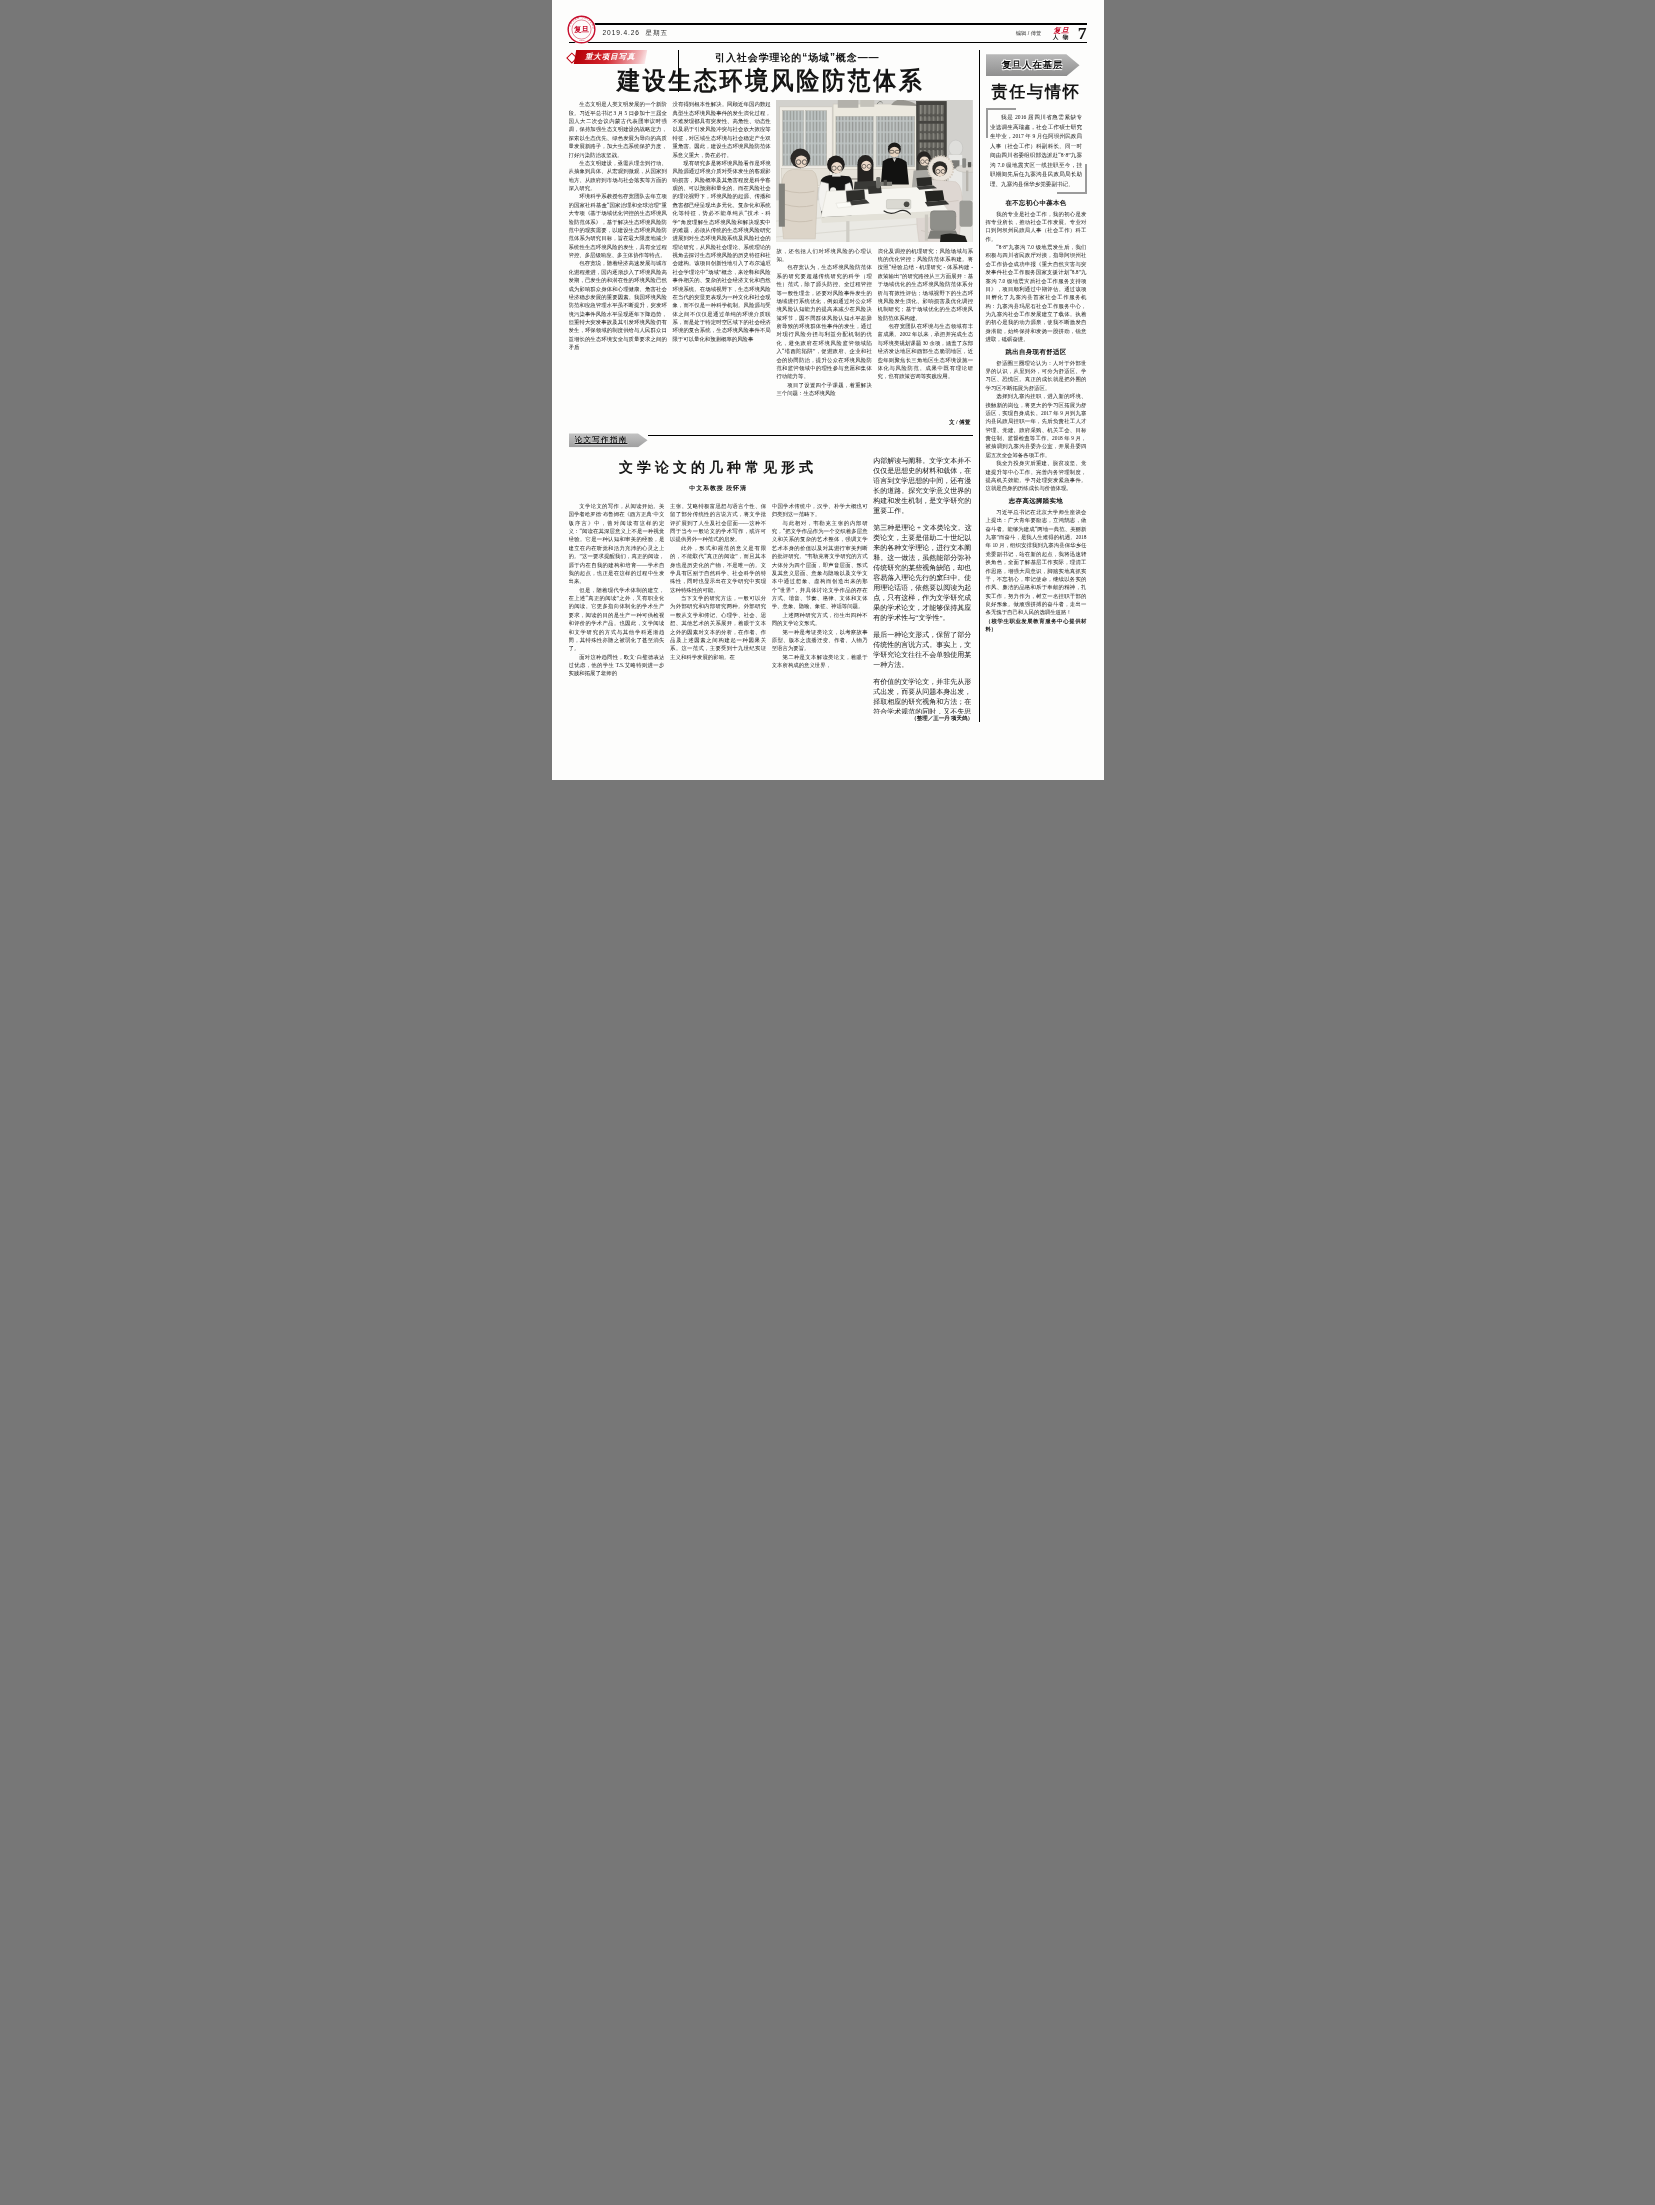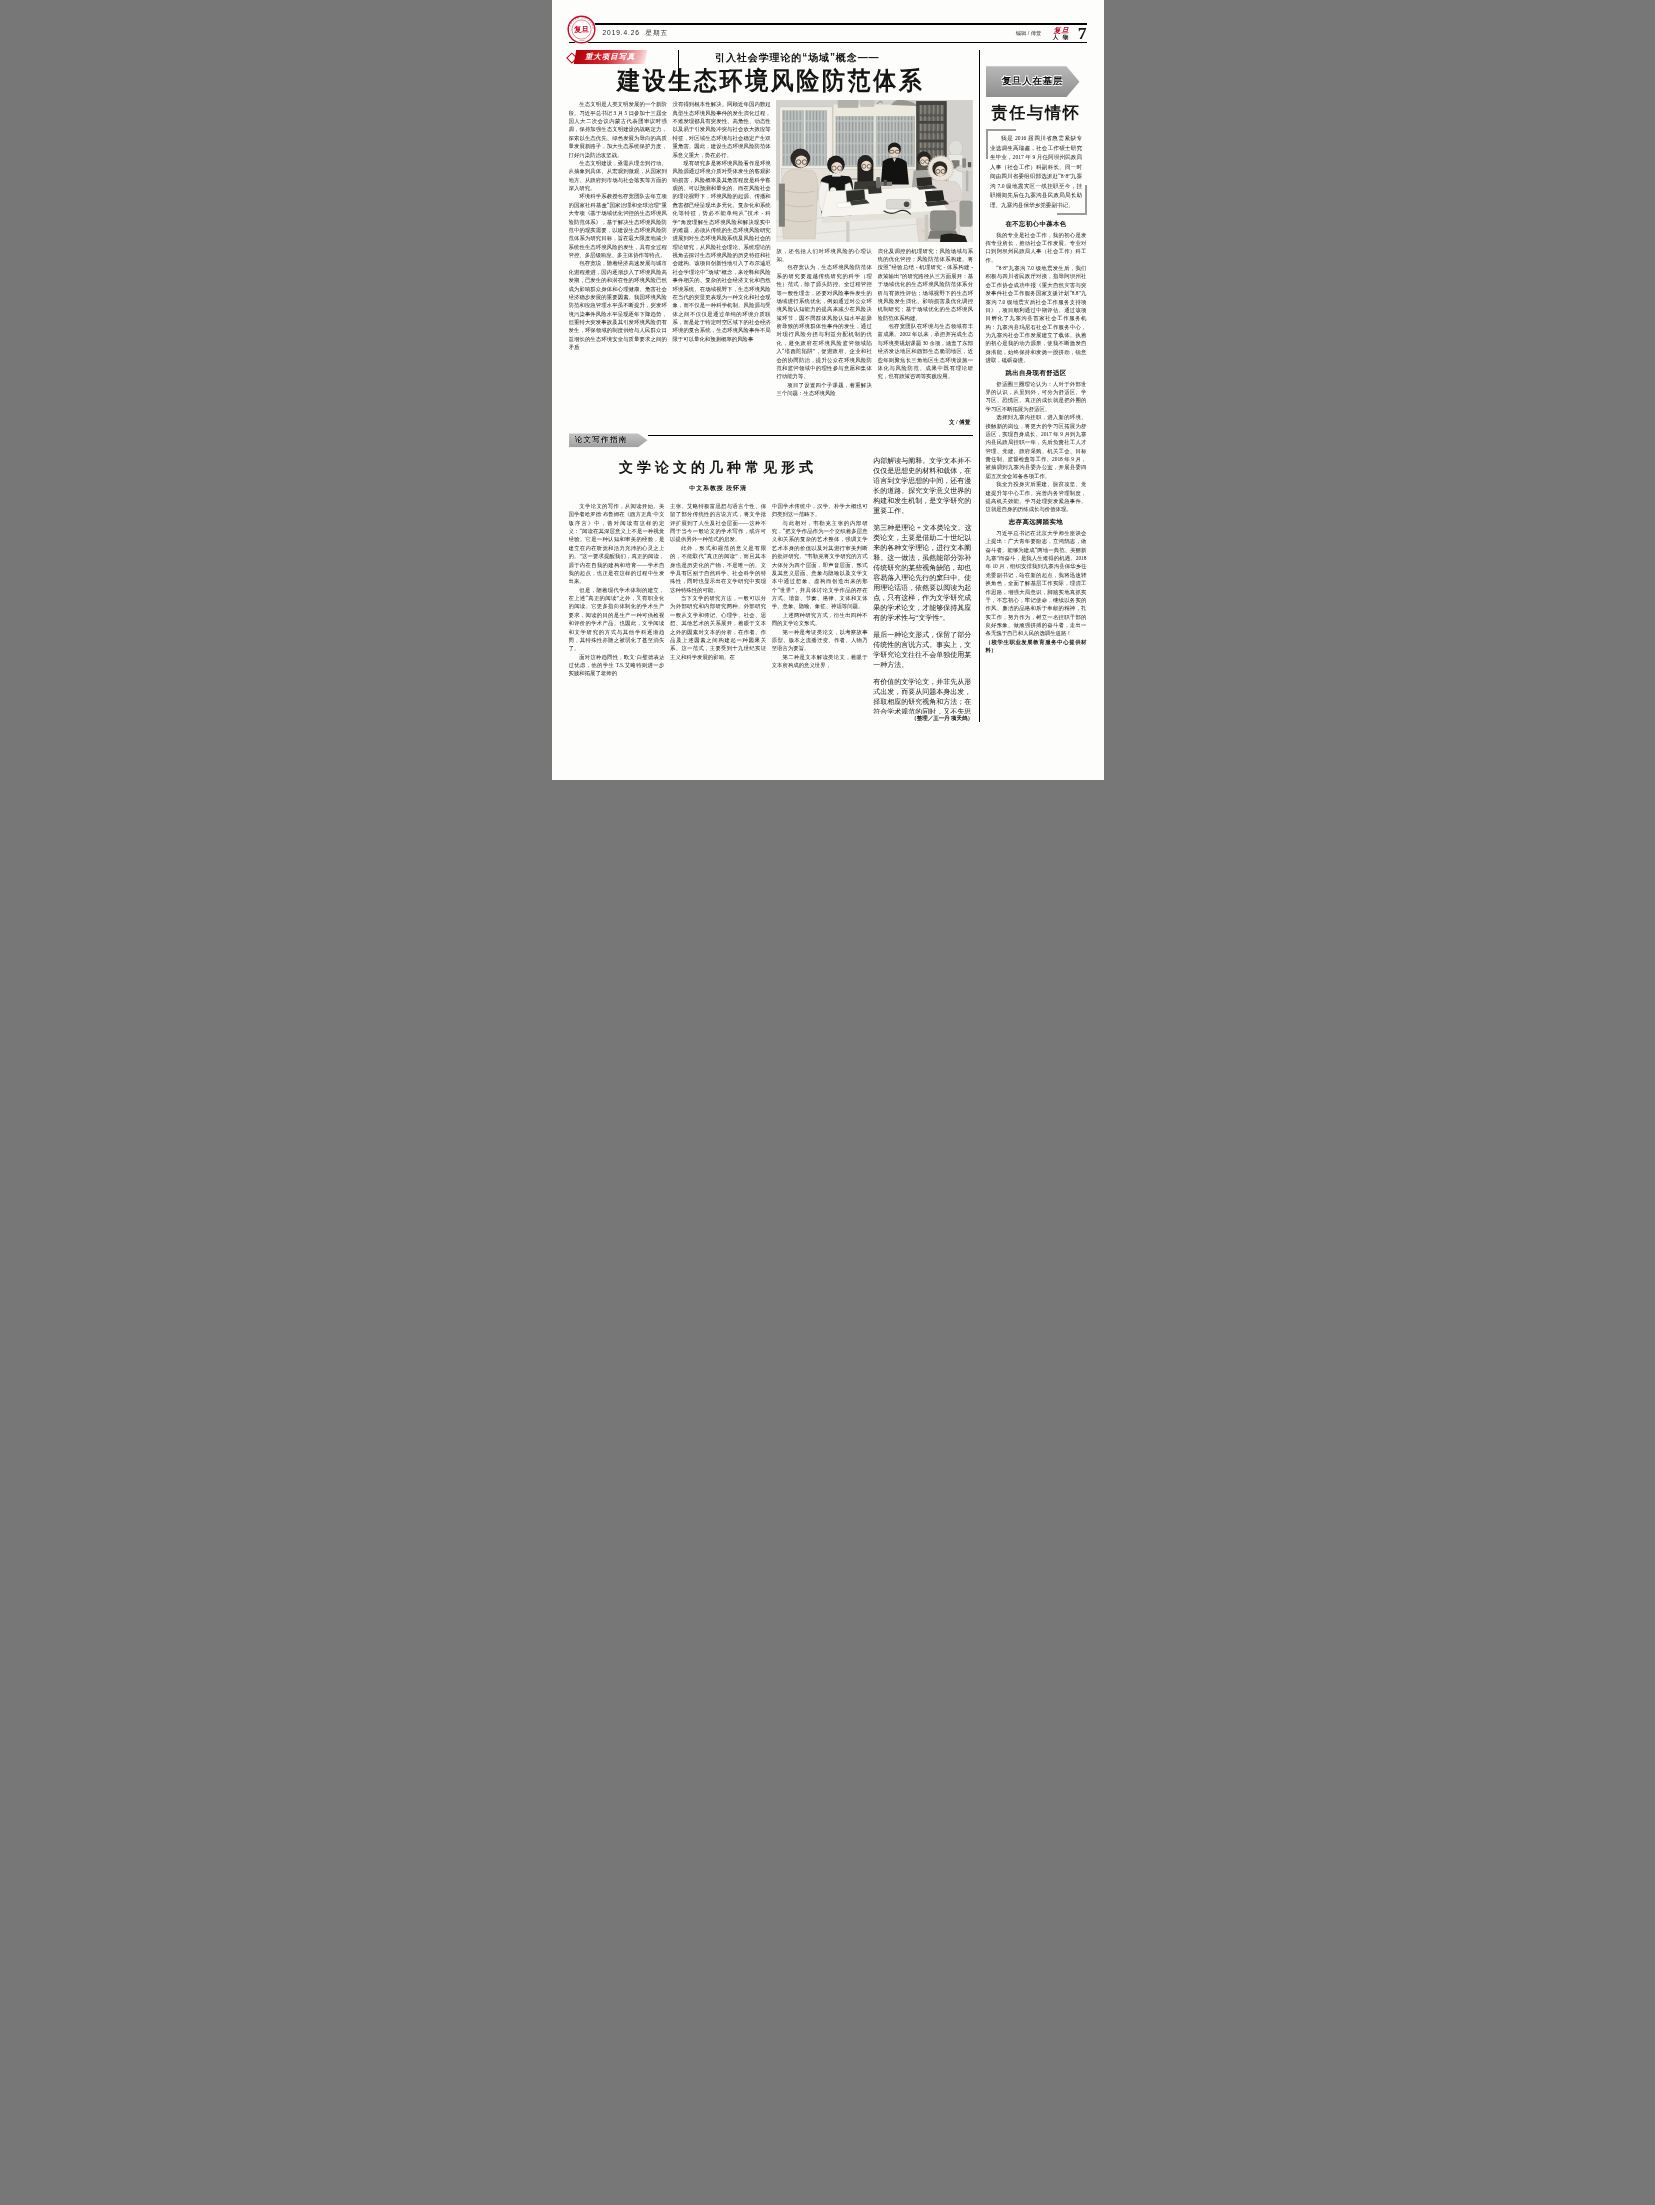--- a/index.html
+++ b/index.html
@@ -43,35 +43,35 @@
   .sub-cols{flex:1;display:flex;gap:5.7px;min-height:0;}
   .subcol{flex:1;min-width:0;display:flex;flex-direction:column;overflow:hidden;}
   .subcol .flow{flex:1;overflow:hidden;}
   .byline{text-align:right;font-weight:bold;font-size:5.7px;padding:0.9px 2.6px 0 0;}
 
   .col p,.subcol p,.b-col p,.sidebar p{margin:0;font-size:5.4px;line-height:1.55;text-align:justify;text-indent:2em;}
   .col p.cont,.subcol p.cont,.b-col p.cont{text-indent:0;}
 
   
   .b-divider{display:flex;align-items:flex-start;margin-top:6.2px;position:relative;height:16px;}
-  .badge-gray{position:relative;width:79px;height:13.7px;background:linear-gradient(180deg,#cscs 0,#b9b9b9 0,#9f9f9f 100%);background:linear-gradient(180deg,#c4c4c4,#9f9f9f);clip-path:polygon(0 0,88% 0,100% 50%,88% 100%,0 100%);display:flex;align-items:center;box-shadow:0.9px 0.9px 0 #d8d8d8;}
+  .badge-gray{position:relative;width:79px;height:13.7px;background:linear-gradient(180deg,#cscs 0,#b9b9b9 0,#9f9f9f 100%);background:linear-gradient(180deg,#c4c4c4,#9f9f9f);clip-path:polygon(0 0,88% 0,100% 50%,88% 100%,0 100%);display:flex;align-items:center;box-shadow:0.9px 0.9px 0 #d8d8d8;text-decoration:underline;}
   .badge-gray span{padding-left:6.2px;font-weight:bold;font-size:7.5px;letter-spacing:1.3px;color:#111;font-family:"Liberation Sans",sans-serif;text-shadow:0.4px 0.4px 0 #fff,-0.4px -0.4px 0 #eee;}
   .b-rule{flex:1;border-top:1.1px solid #000;margin-top:1.8px;}
   .b-body{display:flex;gap:5.7px;height:273px;}
   .b-left{flex:3;min-width:0;display:flex;flex-direction:column;}
   .b-title{text-align:center;font-size:14px;font-weight:bold;letter-spacing:4px;margin-top:9.7px;}
   .b-author{text-align:center;font-size:6px;letter-spacing:0.9px;margin:7px 0 8.8px;font-weight:bold;}
   .b-3cols{flex:1;display:flex;gap:5.7px;min-height:0;}
   .b-col{flex:1;min-width:0;overflow:hidden;}
   .b-col4{flex:1;min-width:0;display:flex;flex-direction:column;overflow:hidden;}
   .b-col4 .flow{flex:0 1 auto;overflow:hidden;}
   .credit{text-align:right;font-weight:bold;font-size:5.5px;padding-top:1.8px;}
 
   
-  .badge-side{position:relative;width:94px;height:31px;background:linear-gradient(180deg,#b9b9b9,#8f8f8f);clip-path:polygon(0 0,86% 0,100% 50%,86% 100%,0 100%);display:flex;align-items:center;justify-content:center;margin-top:16px;}
+  .badge-side{position:relative;width:94px;height:22px;background:linear-gradient(180deg,#b9b9b9,#8f8f8f);clip-path:polygon(0 0,86% 0,100% 50%,86% 100%,0 100%);display:flex;align-items:center;justify-content:center;margin-top:4px;}
   .badge-side span{font-weight:bold;font-size:9.3px;letter-spacing:0.9px;color:#0a0a0a;font-family:"Liberation Sans",sans-serif;text-shadow:0.7px 0.7px 0 #fff,-0.7px -0.7px 0 #fff,0.7px -0.7px 0 #fff,-0.7px 0.7px 0 #fff;}
   .s-title{text-align:center;font-size:16px;font-weight:bold;letter-spacing:1.8px;margin:6.2px 0 4.4px;}
   .s-box{position:relative;padding:5.3px 4.4px;margin:1.8px 0 4.4px;}
   .s-box:before{content:"";position:absolute;left:0;top:0;width:28px;height:28px;border-left:2px solid #9b9b9b;border-top:2px solid #9b9b9b;}
   .s-box:after{content:"";position:absolute;right:0;bottom:0;width:28px;height:28px;border-right:2px solid #9b9b9b;border-bottom:2px solid #9b9b9b;}
   .s-box p{font-size:5.6px;line-height:1.7;}
   .s-sec h4{margin:4.4px 0 1.8px;text-align:center;font-size:6.4px;letter-spacing:0.4px;font-family:"Liberation Sans",sans-serif;}
   .s-credit{font-weight:bold;text-indent:0 !important;font-family:"Liberation Sans",sans-serif;}
 </style>
 </head>

